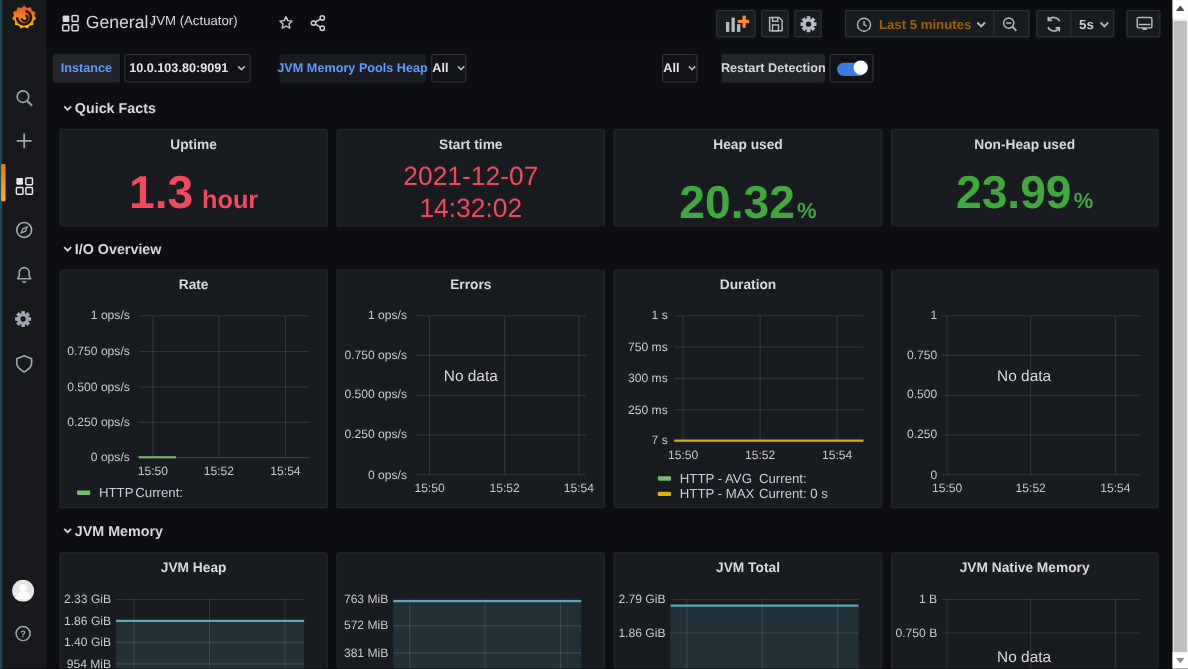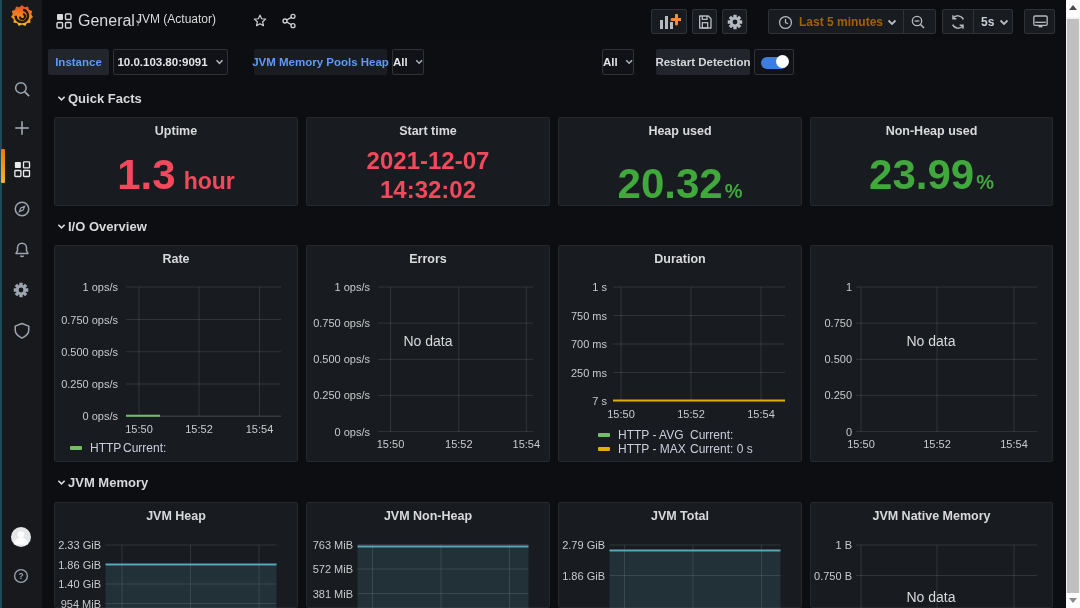--- a/index.html
+++ b/index.html
@@ -120,21 +120,21 @@
     </svg>
     <div class="sechead" style="left:68px;top:475px">JVM Memory</div>
 <div class="panel" style="left:54px;top:117px;width:244px;height:89px"></div>
     <div class="ptitle" style="left:54px;top:124px;width:244px">Uptime</div>
     <div class="abs" style="left:54px;top:145px;width:244px;height:60px;display:flex;align-items:center;justify-content:center">
       <span style="font-size:42px;font-weight:bold;color:#f2495c;line-height:1">1.3<span style="font-size:23px;margin-left:8px">hour</span></span>
     </div>
 <div class="panel" style="left:306px;top:117px;width:244px;height:89px"></div>
     <div class="ptitle" style="left:306px;top:124px;width:244px">Start time</div>
     <div class="abs" style="left:306px;top:143px;width:244px;height:64px;display:flex;align-items:center;justify-content:center">
-      <div style="text-align:center;font-size:24px;font-weight:bold;color:#f2495c;line-height:29px">2021-12-07<br>14:32:02</div>
+      <div style="text-align:center;font-size:24px;font-weight:normal;color:#f2495c;line-height:29px">2021-12-07<br>14:32:02</div>
     </div>
 <div class="panel" style="left:558px;top:117px;width:244px;height:89px"></div>
     <div class="ptitle" style="left:558px;top:124px;width:244px">Heap used</div>
     <div class="abs" style="left:558px;top:145px;width:244px;height:60px;display:flex;align-items:flex-end;justify-content:center">
       <span style="font-size:42px;font-weight:bold;color:#41a83e;line-height:1">20.32<span style="font-size:20px;margin-left:2px">%</span></span>
     </div>
 <div class="panel" style="left:810px;top:117px;width:243px;height:89px"></div>
     <div class="ptitle" style="left:810px;top:124px;width:243px">Non-Heap used</div>
     <div class="abs" style="left:810px;top:145px;width:243px;height:60px;display:flex;align-items:center;justify-content:center">
       <span style="font-size:42px;font-weight:bold;color:#41a83e;line-height:1">23.99<span style="font-size:20px;margin-left:2px">%</span></span>
@@ -193,21 +193,21 @@
       <line x1="55" y1="99" x2="227" y2="99" stroke="rgba(204,204,220,0.14)" stroke-width="1"></line>
       <line x1="55" y1="127.5" x2="227" y2="127.5" stroke="rgba(204,204,220,0.14)" stroke-width="1"></line>
       <line x1="55" y1="156" x2="227" y2="156" stroke="rgba(204,204,220,0.14)" stroke-width="1"></line>
       <line x1="63" y1="42" x2="63" y2="156" stroke="rgba(204,204,220,0.14)" stroke-width="1"></line>
       <line x1="133" y1="42" x2="133" y2="156" stroke="rgba(204,204,220,0.14)" stroke-width="1"></line>
       <line x1="203" y1="42" x2="203" y2="156" stroke="rgba(204,204,220,0.14)" stroke-width="1"></line>
       <line x1="55" y1="155.5" x2="227" y2="155.5" stroke="#dfb000" stroke-width="2"></line>
     </svg>
     <div class="ylab" style="left:562px;top:281px;width:45px">1 s</div>
     <div class="ylab" style="left:562px;top:309.5px;width:45px">750 ms</div>
-    <div class="ylab" style="left:562px;top:338px;width:45px">700 ms</div>
+    <div class="ylab" style="left:562px;top:338px;width:45px">300 ms</div>
     <div class="ylab" style="left:562px;top:366.5px;width:45px">250 ms</div>
     <div class="ylab" style="left:562px;top:395px;width:45px">7 s</div>
     <div class="xlab" style="left:601px;top:407.5px;width:40px">15:50</div>
     <div class="xlab" style="left:671px;top:407.5px;width:40px">15:52</div>
     <div class="xlab" style="left:741px;top:407.5px;width:40px">15:54</div>
     <div class="abs" style="left:598px;top:432.5px;width:12px;height:4px;background:#73bf69;border-radius:1px"></div>
     <div class="leg" style="left:618px;top:427.5px">HTTP - AVG</div>
     <div class="leg" style="left:690px;top:427.5px">Current:</div>
     <div class="abs" style="left:598px;top:446.5px;width:12px;height:4px;background:#dfb000;border-radius:1px"></div>
     <div class="leg" style="left:618px;top:441.5px">HTTP - MAX</div>
@@ -243,21 +243,20 @@
       <line x1="68" y1="43" x2="68" y2="106" stroke="rgba(204,204,220,0.14)" stroke-width="1"></line>
       <line x1="136.5" y1="43" x2="136.5" y2="106" stroke="rgba(204,204,220,0.14)" stroke-width="1"></line>
       <line x1="205" y1="43" x2="205" y2="106" stroke="rgba(204,204,220,0.14)" stroke-width="1"></line>
       <line x1="51.5" y1="62.5" x2="222.5" y2="62.5" stroke="#58aabb" stroke-width="2"></line>
     </svg>
     <div class="ylab" style="left:58px;top:539px;width:43px">2.33 GiB</div>
     <div class="ylab" style="left:58px;top:558.5px;width:43px">1.86 GiB</div>
     <div class="ylab" style="left:58px;top:578px;width:43px">1.40 GiB</div>
     <div class="ylab" style="left:58px;top:597.5px;width:43px">954 MiB</div>
 <div class="panel" style="left:306px;top:502px;width:244px;height:106px"></div>
-    <div class="ptitle" style="left:306px;top:509px;width:244px">JVM Non-Heap</div>
     <svg style="left:306px;top:502px" width="244" height="106" viewBox="0 0 244 106">
       <rect x="51.5" y="45.5" width="171.0" height="60.5" fill="rgba(88,170,187,0.16)"></rect>
       <line x1="51.5" y1="42.5" x2="222.5" y2="42.5" stroke="rgba(204,204,220,0.14)" stroke-width="1"></line>
       <line x1="51.5" y1="67" x2="222.5" y2="67" stroke="rgba(204,204,220,0.14)" stroke-width="1"></line>
       <line x1="51.5" y1="91.5" x2="222.5" y2="91.5" stroke="rgba(204,204,220,0.14)" stroke-width="1"></line>
       <line x1="66.5" y1="42.5" x2="66.5" y2="106" stroke="rgba(204,204,220,0.14)" stroke-width="1"></line>
       <line x1="135" y1="42.5" x2="135" y2="106" stroke="rgba(204,204,220,0.14)" stroke-width="1"></line>
       <line x1="203.5" y1="42.5" x2="203.5" y2="106" stroke="rgba(204,204,220,0.14)" stroke-width="1"></line>
       <line x1="51.5" y1="44.5" x2="222.5" y2="44.5" stroke="#58aabb" stroke-width="2"></line>
     </svg>

